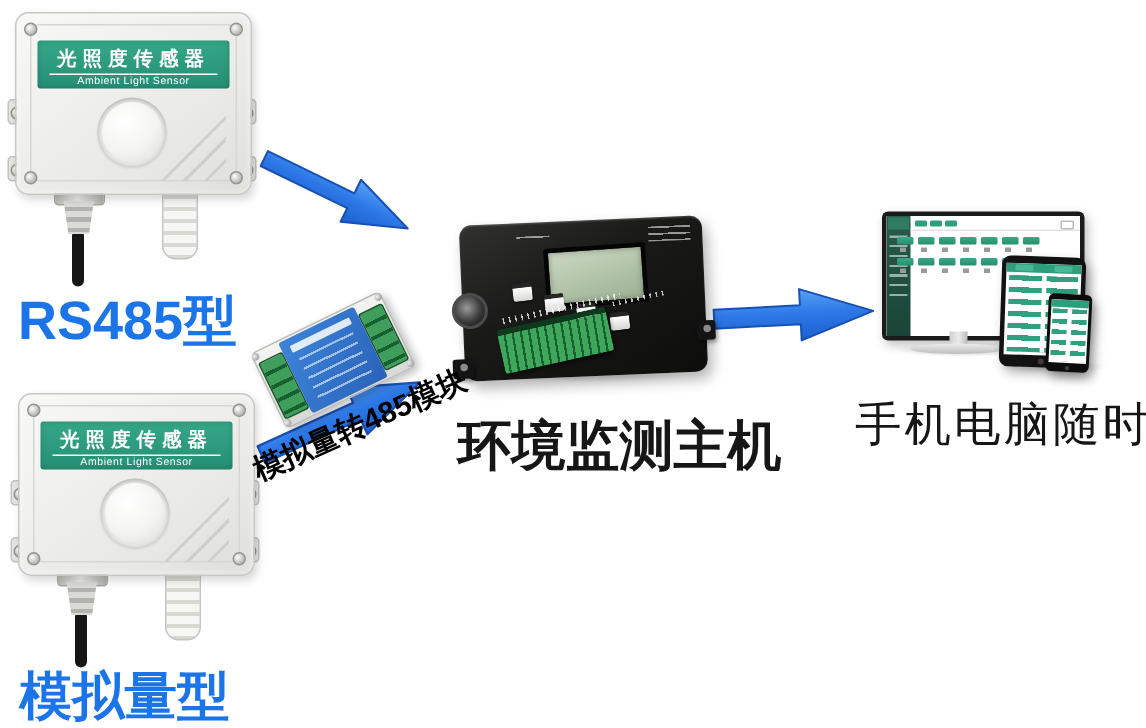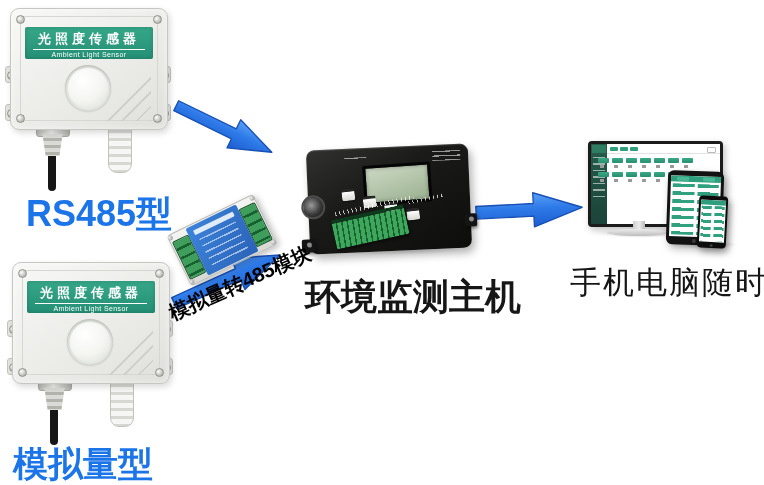--- a/index.html
+++ b/index.html
@@ -37,21 +37,21 @@
       background:linear-gradient(90deg,#b9b9b4,#ededea 45%,#b2b2ad);border-radius:3px;border:1px solid #a8a8a2;}
   .gland-body{position:absolute;left:31px;top:126px;width:23px;height:22px;z-index:1;
       background:repeating-linear-gradient(180deg,#dadad6 0 4px,#b3b3ae 4px 7px);
       clip-path:polygon(6% 0,94% 0,80% 100%,20% 100%);}
   .sensor-cable{position:absolute;left:38px;top:145px;width:8px;height:38px;background:#161616;border-radius:4px;z-index:0;}
   .sensor-probe{position:absolute;left:98px;top:116px;width:22px;height:47px;z-index:1;
       background:repeating-linear-gradient(180deg,#f6f6f4 0 5px,#d8d8d3 5px 8px);
       border:1px solid #c4c4bf;border-radius:5px 5px 9px 9px;}
 
   .type-label{position:absolute;color:#1b74e8;font-weight:700;white-space:nowrap;}
-  .type-rs485{left:26px;top:190px;font-size:36px;}
+  .type-rs485{left:12px;top:190px;font-size:36px;}
   .type-analog{left:13px;top:441px;font-size:35px;}
 
   
   .module{position:absolute;left:174px;top:212px;width:96px;height:56px;transform:rotate(-26deg);z-index:2;}
   .module-base{position:absolute;inset:0;background:linear-gradient(180deg,#f4f4f2,#d8d8d5);
       border:1px solid #b9b9b5;border-radius:4px;box-shadow:2px 3px 6px rgba(0,0,0,0.25);}
   .module-pcb{position:absolute;left:20px;top:2px;width:56px;height:52px;
       background:linear-gradient(135deg,#3c84da,#2a63b9);border-radius:2px;}
   .pcb-strip{position:absolute;left:6px;top:5px;width:44px;height:5px;background:rgba(255,255,255,0.85);border-radius:1px;}
   .pcb-text{position:absolute;left:8px;top:15px;width:40px;height:30px;

